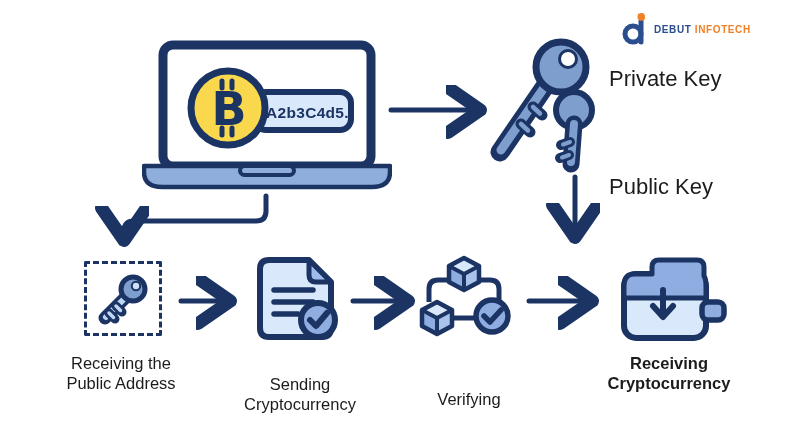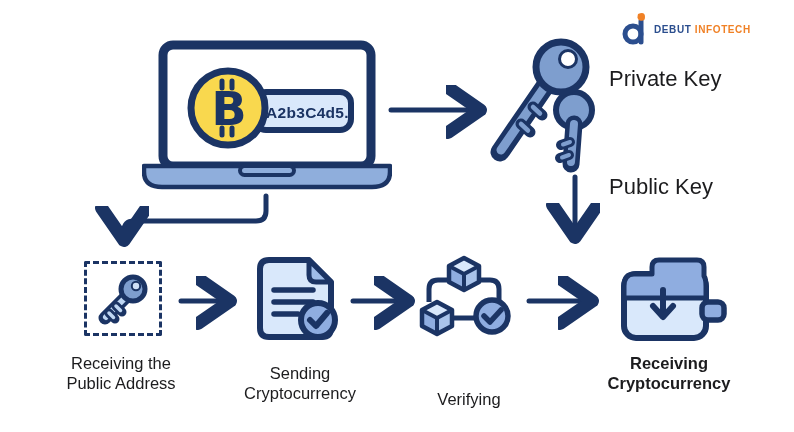--- a/index.html
+++ b/index.html
@@ -173,21 +173,21 @@
   <g stroke="#1B3464" stroke-width="6" fill="none" stroke-linecap="round" stroke-linejoin="round">
     <path d="M45,38 V64"></path>
     <path d="M35,54 L45,65 L55,54"></path>
   </g>
 </svg>
 
 <div class="abs step-label" style="left:31px;top:353px;">
   <div>Receiving the</div>
   <div>Public Address</div>
 </div>
-<div class="abs step-label" style="left:210px;top:363px;">
+<div class="abs step-label" style="left:210px;top:374px;">
   <div>Sending</div>
   <div>Cryptocurrency</div>
 </div>
 <div class="abs step-label" style="left:379px;top:353px;margin-top:36px;">
   <div>Verifying</div>
 </div>
 <div class="abs step-label" style="left:579px;top:353px;font-weight:bold;">
   <div>Receiving</div>
   <div>Cryptocurrency</div>
 </div>

